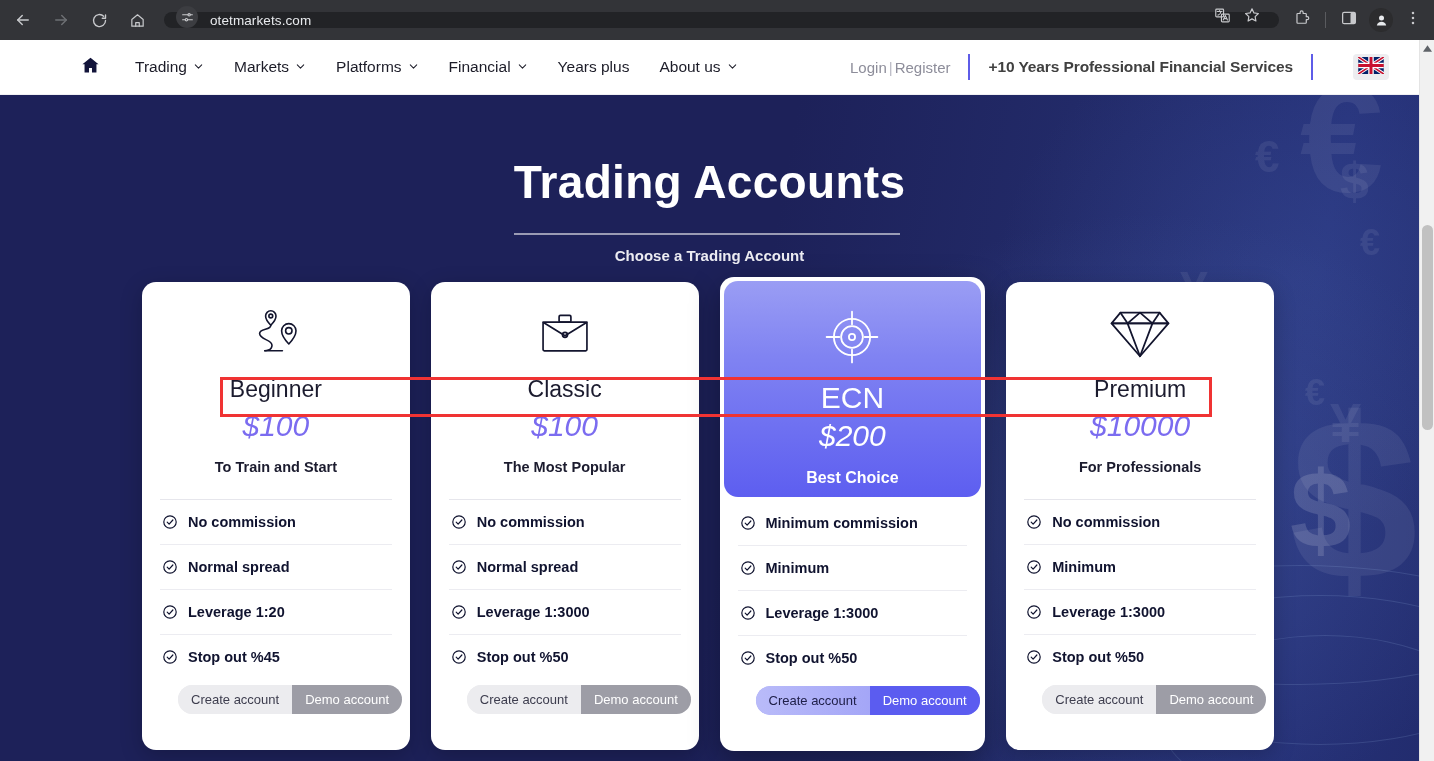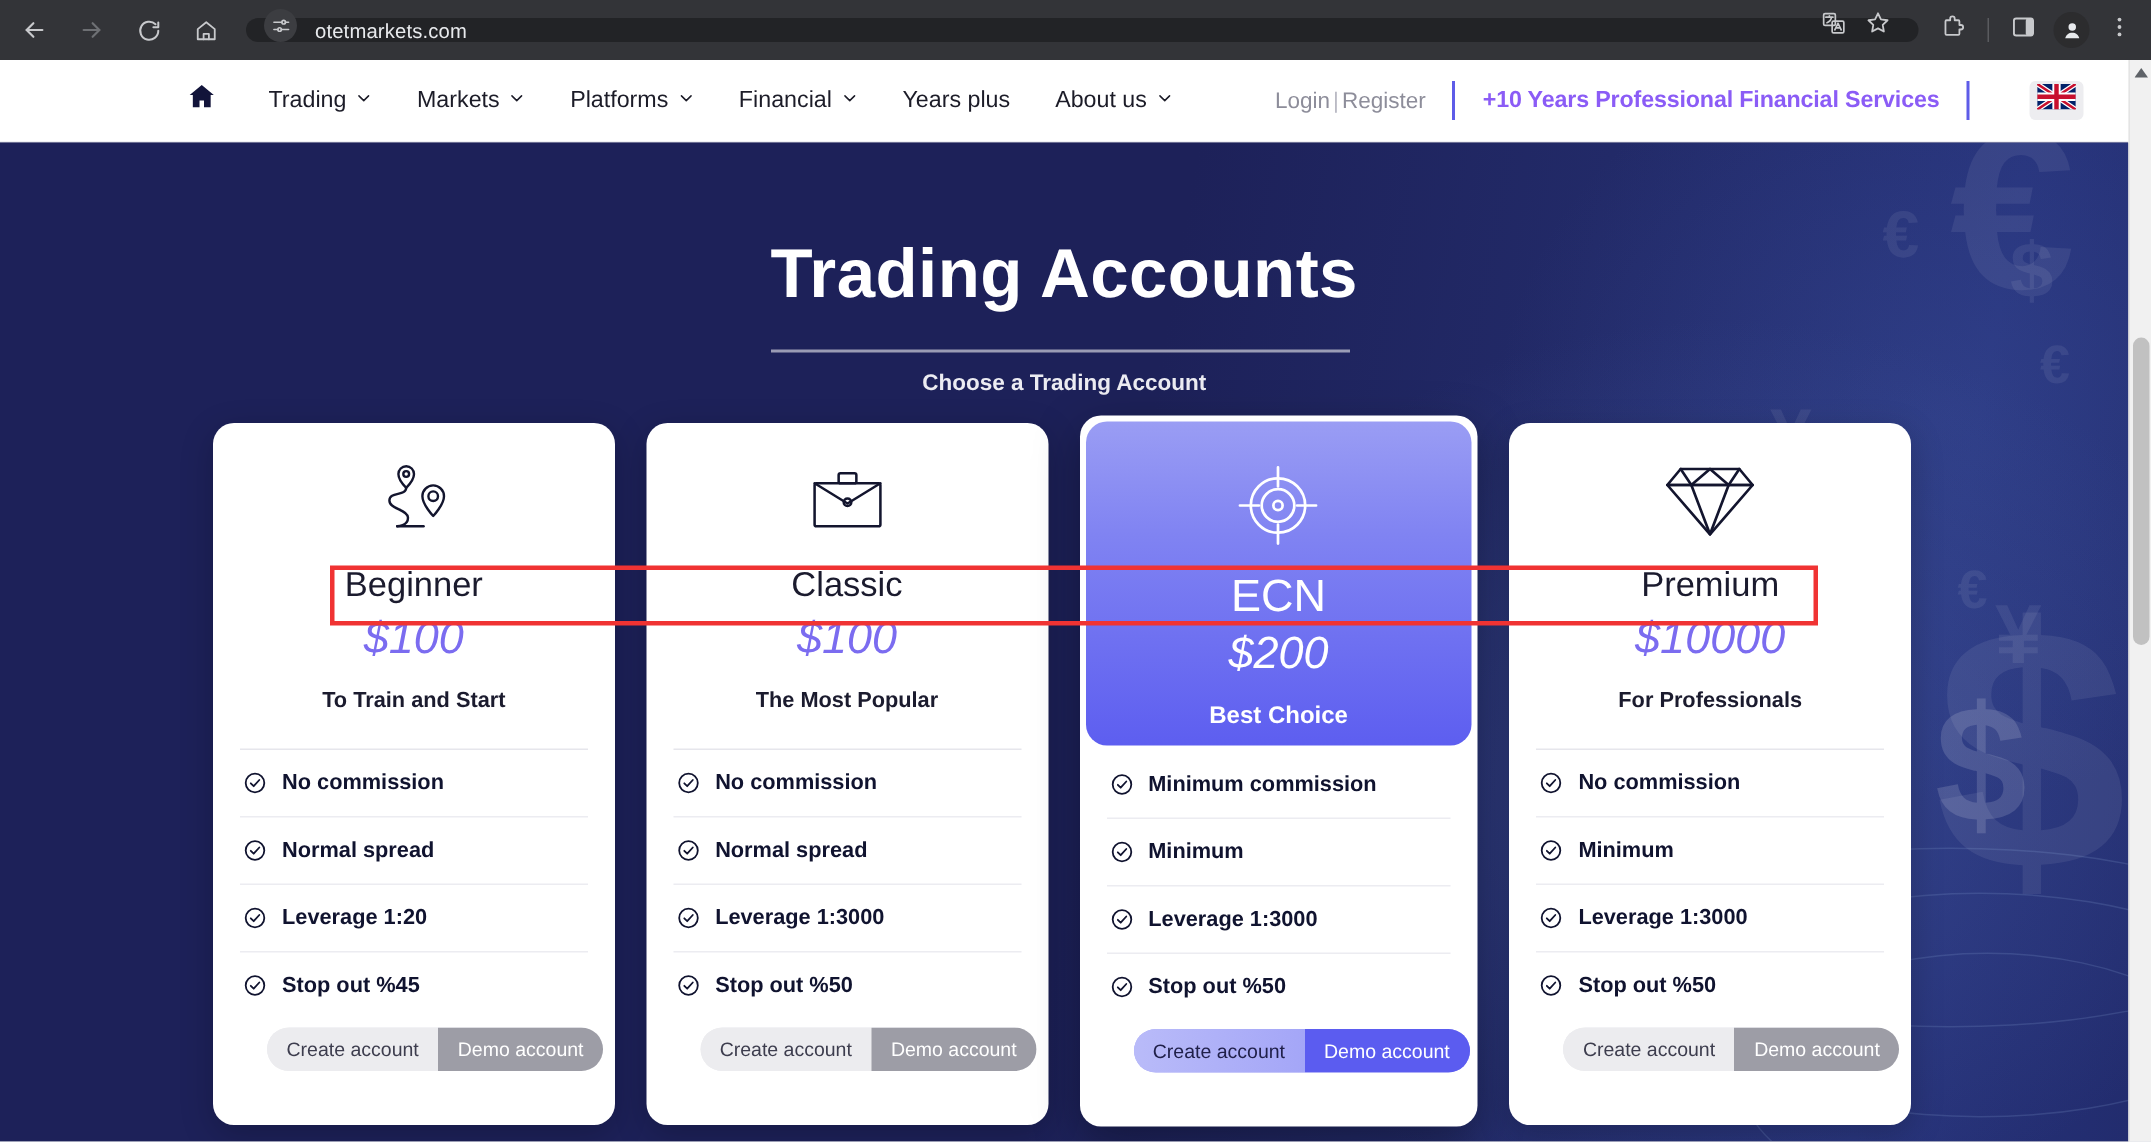--- a/index.html
+++ b/index.html
@@ -74,37 +74,36 @@
     overflow: hidden;
   }
 
   
   .site-header {
     position: absolute; top: 0; left: 0;
     width: 1419px; height: 55px;
     background: #ffffff;
     display: flex; align-items: center;
     border-bottom: 1px solid #f0f0f3;
-    padding-left: 44px;
   }
   .home-icon { margin-left: 80px; color:#12143a; display:flex; align-items:center;}
   .main-nav { display: flex; align-items: center; margin-left: 34px; gap: 30px; }
   .nav-item {
     display: flex; align-items: center; gap: 6px;
     font-size: 15.5px; color: #1c1c28; white-space: nowrap;
   }
   .caret { display:block; }
 
   .header-right {
     margin-left: auto; display:flex; align-items:center; padding-right: 30px;
   }
   .auth { font-size: 15px; color: #8d8d9a; white-space: nowrap; }
   .auth .pipe { color: #b9b9c4; margin: 0 2px; }
   .vline { width: 2px; height: 26px; background:#5e5ce8; margin: 0 18px; }
-  .promo { font-size: 15.5px; color:#8b5cf6; font-weight: 700; white-space: nowrap; letter-spacing: -.1px;}
+  .promo { font-size: 15.5px; color:#404040; font-weight: 700; white-space: nowrap; letter-spacing: -.1px;}
   .flag-box {
     width: 36px; height: 26px; background:#ededf0; border-radius:4px;
     margin-left: 22px; display:flex; align-items:center; justify-content:center;
   }
 
   
   .hero {
     position: absolute; top: 55px; left: 0;
     width: 1419px; height: 666px;
     background: #1d2159;

